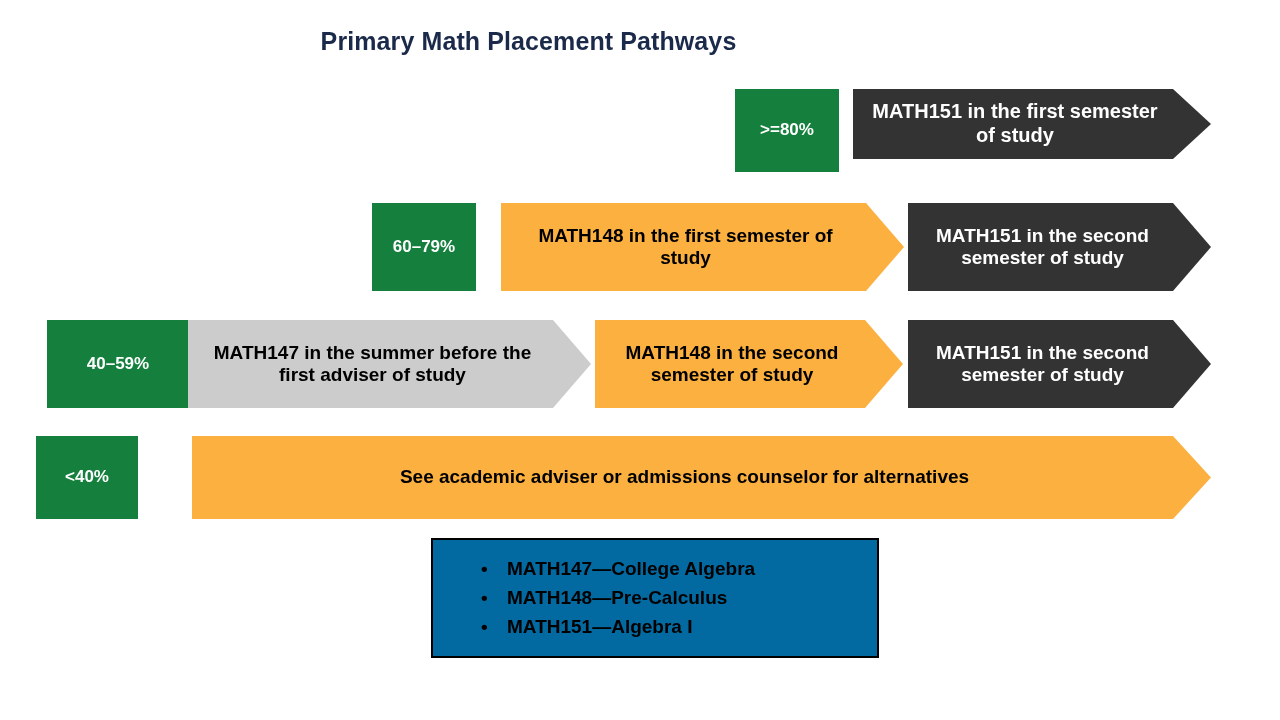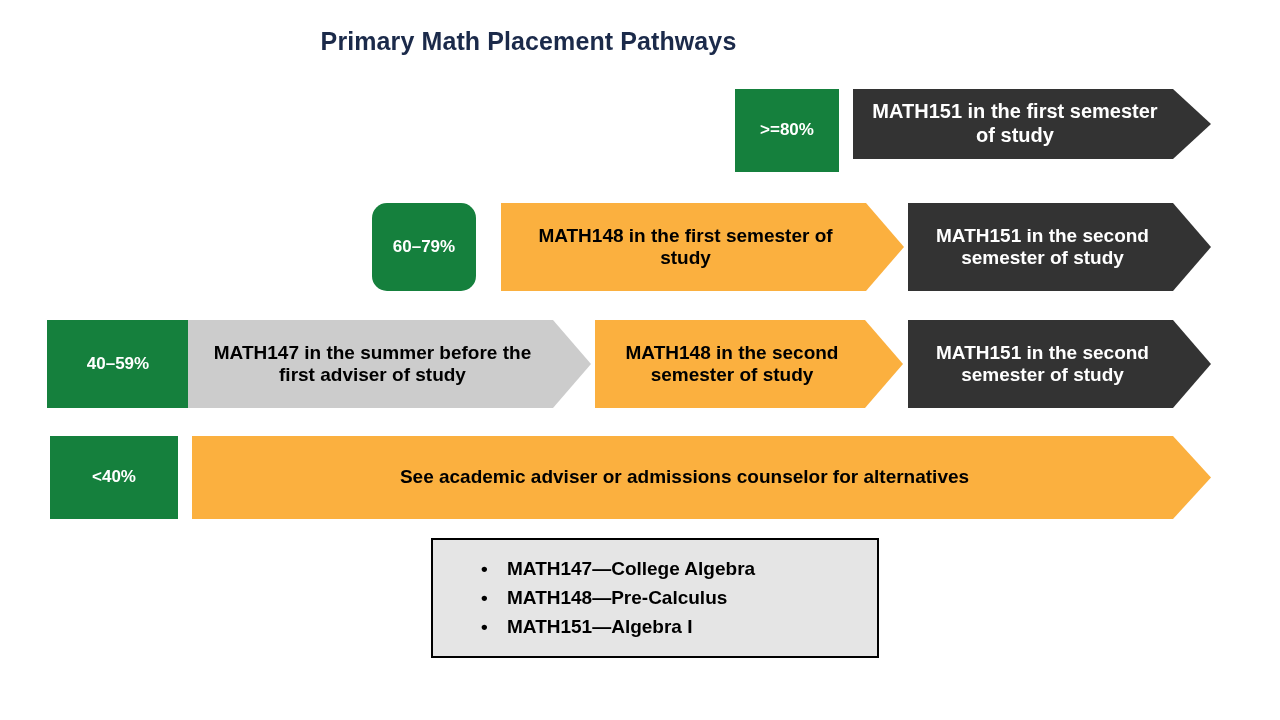--- a/index.html
+++ b/index.html
@@ -65,42 +65,42 @@
     padding: 0 46px 0 12px;
     width: 100%;
     box-sizing: border-box;
   }
 
   
   #row1-score { left: 735px; top: 89px; width: 104px; height: 83px; }
   #row1-arrow { left: 853px; top: 89px; width: 358px; height: 70px; font-size: 20px; font-weight: bold; }
 
   
-  #row2-score { left: 372px; top: 203px; width: 104px; height: 88px; border-radius: 15px; }
+  #row2-score { left: 372px; top: 203px; width: 104px; height: 88px; }
   #row2-arrow1 { left: 501px; top: 203px; width: 403px; height: 88px; font-size: 19px; }
   #row2-arrow2 { left: 908px; top: 203px; width: 303px; height: 88px; font-size: 19px; }
 
   
   #row3-score { left: 47px; top: 320px; width: 142px; height: 88px; }
   #row3-arrow1 { left: 188px; top: 320px; width: 403px; height: 88px; font-size: 19px; }
   #row3-arrow2 { left: 595px; top: 320px; width: 308px; height: 88px; font-size: 19px; }
   #row3-arrow3 { left: 908px; top: 320px; width: 303px; height: 88px; font-size: 19px; }
 
   
-  #row4-score { left: 50px; top: 436px; width: 128px; height: 83px; }
+  #row4-score { left: 36px; top: 436px; width: 102px; height: 83px; }
   #row4-arrow { left: 192px; top: 436px; width: 1019px; height: 83px; font-size: 19px; }
 
   
   #legend {
     position: absolute;
     left: 431px;
     top: 538px;
     width: 448px;
     height: 120px;
-    background: #e5e5e5;
+    background: #0369a1;
     border: 2px solid #000000;
     box-sizing: border-box;
     padding: 14px 0 0 10px;
   }
   #legend ul {
     margin: 0;
     padding: 0 0 0 32px;
     list-style: none;
   }
   #legend li {

